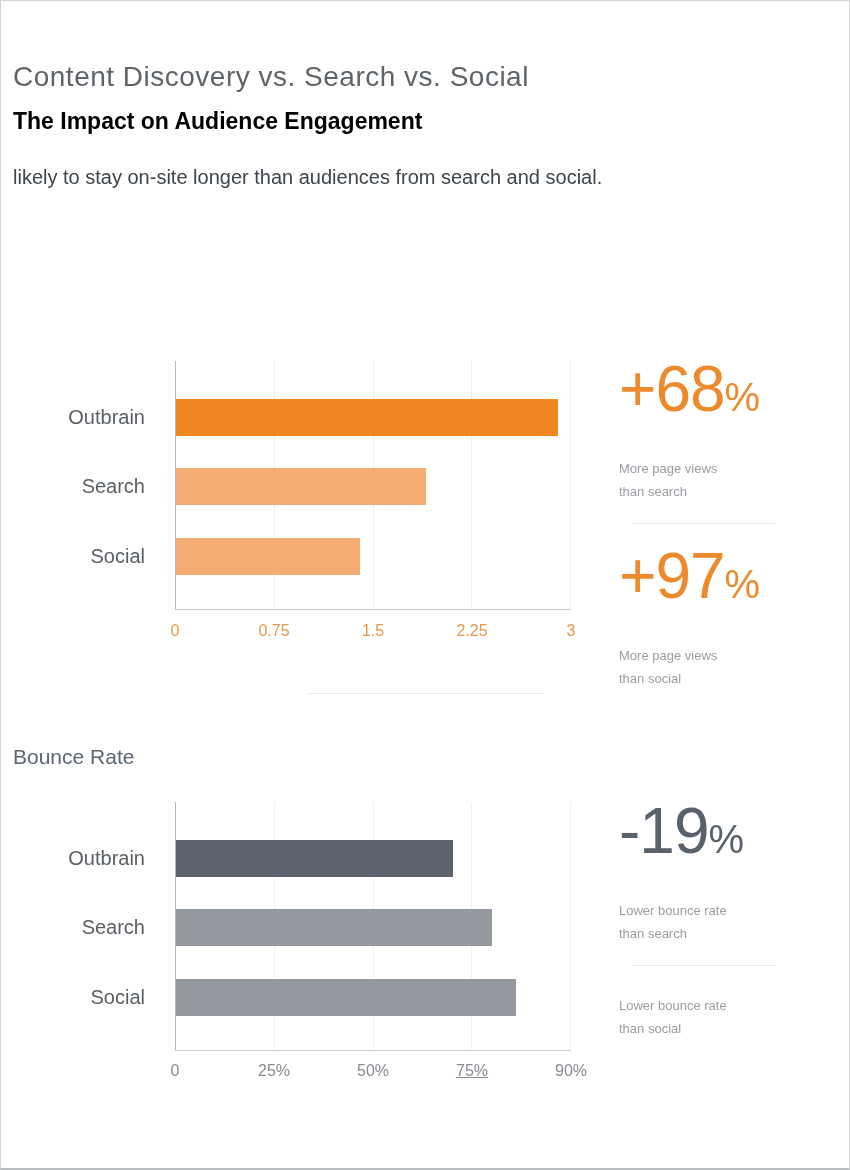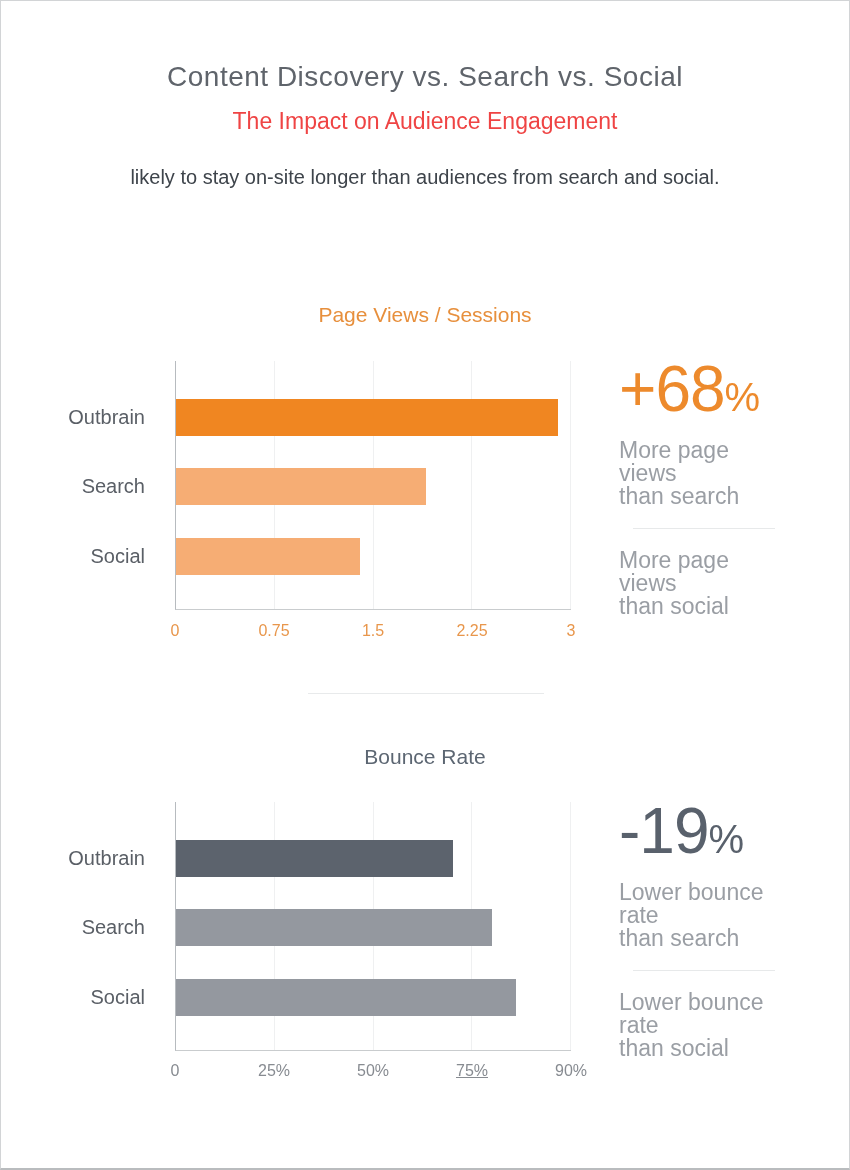--- a/index.html
+++ b/index.html
@@ -7,24 +7,24 @@
   .page {
     position:relative;
     width:850px; height:1170px;
     margin:0 auto;
     background:#ffffff;
     border:1px solid #d2d4d6;
     border-bottom:2px solid #b9bcbe;
     font-family:"Liberation Sans","DejaVu Sans",sans-serif;
     overflow:hidden;
   }
-  .centered { position:absolute; left:0; width:100%; text-align:center; }
+  .centered { position:absolute; left:0; width:100%; text-align:left;padding-left:12px; }
 
   .page-title    { top:60px;  font-size:28px; font-weight:300; color:#5f646b; letter-spacing:0.5px; }
-  .page-subtitle { top:107px; font-size:23px; font-weight:400; color:#ef4444; }
+  .page-subtitle { top:107px; font-size:23px; font-weight:700; color:#000000; }
   .page-desc     { top:159px; font-size:20px; font-weight:400; color:#3e444b; line-height:34px; }
 
   .section-title { font-size:21px; font-weight:400; }
   .title-1 { top:302px; }
   .title-2 { top:744px; }
 
   .plot {
     position:absolute; left:174px; width:396px; height:249px;
     border-left:1px solid #b7bbbf;
     border-bottom:1px solid #c9ccce;
@@ -46,37 +46,36 @@
   .tick {
     position:absolute; transform:translateX(-50%);
     font-size:16px; line-height:20px; white-space:nowrap;
   }
 
   .stats { position:absolute; left:618px; width:170px; }
   .stats-1 { top:356px; }
   .stats-2 { top:798px; }
   .stat-number { font-size:64px; line-height:64px; font-weight:300; white-space:nowrap; letter-spacing:-1px; }
   .stat-number .pct { font-size:40px; letter-spacing:0; }
-  .stat-caption { font-size:23px; line-height:23px; font-weight:300; color:#9a9ea4; margin-top:10px; }
+  .stat-caption { font-size:13px; line-height:23px; font-weight:300; color:#9a9ea4; margin-top:28px; }
   .stat-divider { height:1px; background:#e7e9ea; margin:20px 14px; }
 
   .section-divider { position:absolute; top:692px; left:307px; width:236px; height:1px; background:#e8eaeb; }
 </style>
 </head>
 <body>
 
 <div class="page">
 
   <div class="centered page-title">Content Discovery vs. Search vs. Social</div>
   <div class="centered page-subtitle">The Impact on Audience Engagement</div>
   <div class="centered page-desc">
     <div>likely to stay on-site longer than audiences from search and social.</div>
   </div>
 
-  <div class="centered section-title title-1" style="color: rgb(231, 143, 60);">Page Views / Sessions</div>
 
   <div class="plot plot-1">
       <div class="gridline" style="left: calc(25% - 1px);"></div>
       <div class="gridline" style="left: calc(50% - 1px);"></div>
       <div class="gridline" style="left: calc(75% - 1px);"></div>
       <div class="gridline" style="left: calc(100% - 1px);"></div>
       <div class="bar-row" style="top: 38px;">
         <div class="bar-label">Outbrain</div>
         <div class="bar" style="width: 96.6667%; background: rgb(240, 134, 33);"></div>
       </div>
@@ -100,20 +99,21 @@
   <div class="stats stats-1">
     <div class="stat">
       <div class="stat-number" style="color: rgb(237, 138, 44);"><span>+68</span><span class="pct">%</span></div>
       <div class="stat-caption">
         <div>More page views</div>
         <div>than search</div>
       </div>
     </div>
     <div class="stat-divider"></div>
     <div class="stat">
+      <div class="stat-number" style="color: rgb(237, 138, 44);"><span>+97</span><span class="pct">%</span></div>
       <div class="stat-caption">
         <div>More page views</div>
         <div>than social</div>
       </div>
     </div>
   </div>
 
   <div class="section-divider"></div>
 
   <div class="centered section-title title-2" style="color: rgb(92, 102, 114);">Bounce Rate</div>

